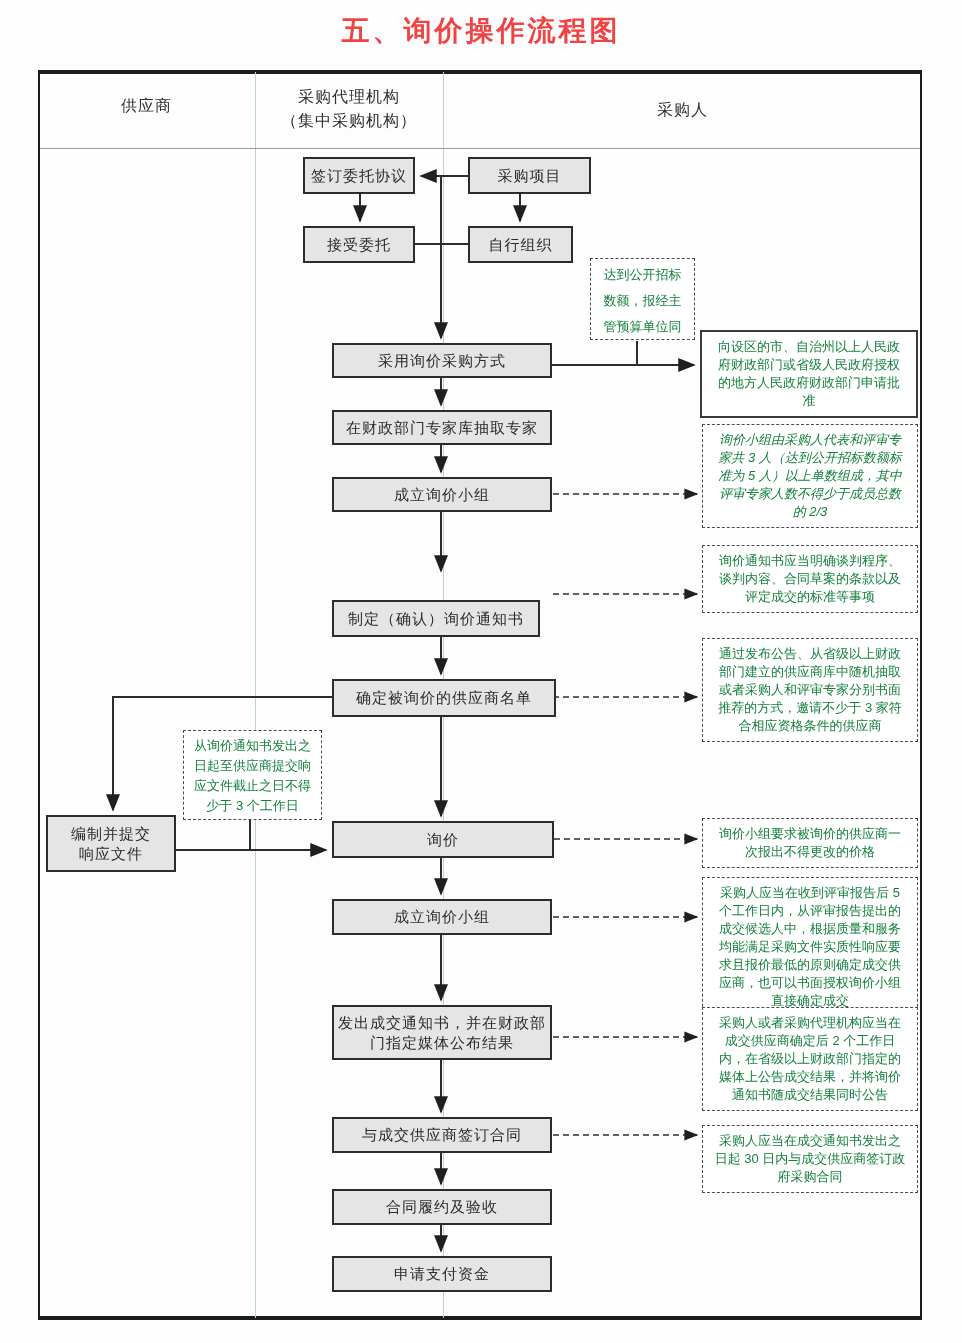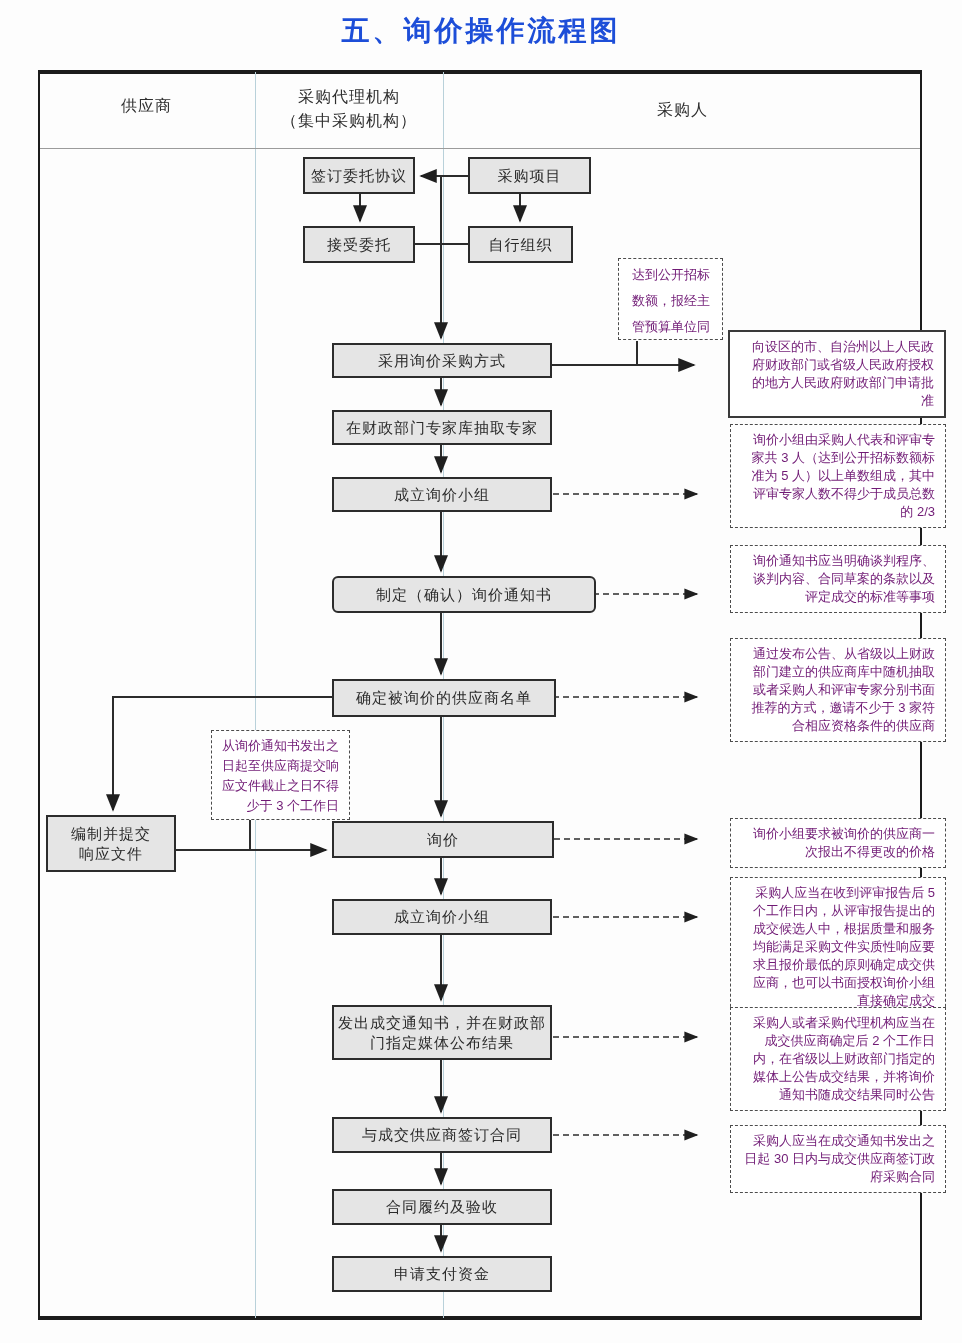--- a/index.html
+++ b/index.html
@@ -2,41 +2,41 @@
 <html><head>
 <meta charset="utf-8">
 <style>
   html,body { margin:0; padding:0; background:#ffffff; }
   .canvas {
     position:relative; width:962px; height:1343px; background:#fdfdfd;
     font-family:"Liberation Sans", sans-serif; color:#2b2b2b; overflow:hidden;
   }
   .title {
     position:absolute; top:12px; left:0; width:100%; text-align:center;
-    font-size:28px; font-weight:bold; letter-spacing:3px; color:#1d4ed8;
+    font-size:28px; font-weight:bold; letter-spacing:3px; color:#ef4444;
     font-family:"Liberation Serif", serif;
   }
   .frame {
     position:absolute; left:38px; top:70px; width:884px; height:1250px;
     border:2px solid #1c1c1c; border-top-width:4px; border-bottom-width:4px;
     box-sizing:border-box; z-index:1;
   }
   .vdivider { position:absolute; top:72px; height:1246px; width:1px; z-index:1; }
   .hsep { position:absolute; left:40px; top:148px; width:880px; height:1px; background:#9b9b9b; z-index:1; }
   .lane-label { position:absolute; text-align:center; font-size:16px; color:#2e2e2e; z-index:2; letter-spacing:1px; }
   .lane-label .ln { display:block; line-height:24px; }
   svg.connectors { position:absolute; left:0; top:0; z-index:2; }
   .node {
     position:absolute; background:#e5e5e5; border:2px solid #2c2c2c; box-sizing:border-box;
     display:flex; flex-direction:column; align-items:center; justify-content:center;
     text-align:center; font-size:15px; letter-spacing:1px; padding:2px 4px; z-index:3; line-height:20px;
   }
   .note {
     position:absolute; background:#ffffff; border:1px dashed #4c4c4c; box-sizing:border-box;
-    font-size:13px; line-height:18px; padding:6px 10px; color:#701a75; z-index:3; text-align:right;margin-left:28px;
+    font-size:13px; line-height:18px; padding:6px 10px; color:#15803d; z-index:3; text-align:center;
   }
   .note.solid { border:2px solid #3a3a3a; }
   .note.loose { line-height:26px; padding:3px 12px; }
   .note.mid { line-height:20px; padding:5px 10px; }
 </style>
 </head>
 <body>
 
 <div class="canvas">
 
@@ -93,36 +93,36 @@
     </g>
   </svg>
 
   <div class="node" style="left:303px;top:157px;width:112px;height:37px;">签订委托协议</div>
   <div class="node" style="left:468px;top:157px;width:123px;height:37px;">采购项目</div>
   <div class="node" style="left:303px;top:226px;width:112px;height:37px;">接受委托</div>
   <div class="node" style="left:468px;top:226px;width:105px;height:37px;">自行组织</div>
   <div class="node" style="left:332px;top:343px;width:220px;height:35px;">采用询价采购方式</div>
   <div class="node" style="left:332px;top:410px;width:220px;height:35px;">在财政部门专家库抽取专家</div>
   <div class="node" style="left:332px;top:477px;width:220px;height:35px;">成立询价小组</div>
-  <div class="node" style="left:332px;top:576px;width:264px;height:37px;border-radius:6px;">制定（确认）询价通知书</div>
+  <div class="node" style="left:332px;top:600px;width:208px;height:37px;">制定（确认）询价通知书</div>
   <div class="node" style="left:332px;top:679px;width:224px;height:38px;">确定被询价的供应商名单</div>
   <div class="node" style="left:46px;top:815px;width:130px;height:57px;">
     <span>编制并提交</span>
     <span>响应文件</span>
   </div>
   <div class="node" style="left:332px;top:821px;width:222px;height:37px;">询价</div>
   <div class="node" style="left:332px;top:899px;width:220px;height:36px;">成立询价小组</div>
   <div class="node" style="left:332px;top:1005px;width:220px;height:55px;">发出成交通知书，并在财政部门指定媒体公布结果</div>
   <div class="node" style="left:332px;top:1117px;width:220px;height:36px;">与成交供应商签订合同</div>
   <div class="node" style="left:332px;top:1189px;width:220px;height:36px;">合同履约及验收</div>
   <div class="node" style="left:332px;top:1256px;width:220px;height:36px;">申请支付资金</div>
 
   <div class="note loose" style="left:590px;top:258px;width:105px;height:82px;">达到公开招标数额，报经主管预算单位同</div>
   <div class="note solid" style="left:700px;top:330px;width:218px;">向设区的市、自治州以上人民政府财政部门或省级人民政府授权的地方人民政府财政部门申请批准</div>
-  <div class="note" style="left:702px;top:424px;width:216px;">询价小组由采购人代表和评审专家共 3 人（达到公开招标数额标准为 5 人）以上单数组成，其中评审专家人数不得少于成员总数的 2/3</div>
+  <div class="note" style="left:702px;top:424px;width:216px;font-style:italic;">询价小组由采购人代表和评审专家共 3 人（达到公开招标数额标准为 5 人）以上单数组成，其中评审专家人数不得少于成员总数的 2/3</div>
   <div class="note" style="left:702px;top:545px;width:216px;">询价通知书应当明确谈判程序、谈判内容、合同草案的条款以及评定成交的标准等事项</div>
   <div class="note" style="left:702px;top:638px;width:216px;">通过发布公告、从省级以上财政部门建立的供应商库中随机抽取或者采购人和评审专家分别书面推荐的方式，邀请不少于 3 家符合相应资格条件的供应商</div>
   <div class="note mid" style="left:183px;top:730px;width:139px;height:90px;">从询价通知书发出之日起至供应商提交响应文件截止之日不得少于 3 个工作日</div>
   <div class="note" style="left:702px;top:818px;width:216px;">询价小组要求被询价的供应商一次报出不得更改的价格</div>
   <div class="note" style="left:702px;top:877px;width:216px;">采购人应当在收到评审报告后 5 个工作日内，从评审报告提出的成交候选人中，根据质量和服务均能满足采购文件实质性响应要求且报价最低的原则确定成交供应商，也可以书面授权询价小组直接确定成交</div>
   <div class="note" style="left:702px;top:1007px;width:216px;">采购人或者采购代理机构应当在成交供应商确定后 2 个工作日内，在省级以上财政部门指定的媒体上公告成交结果，并将询价通知书随成交结果同时公告</div>
   <div class="note" style="left:702px;top:1125px;width:216px;">采购人应当在成交通知书发出之日起 30 日内与成交供应商签订政府采购合同</div>
 
 </div>
 

